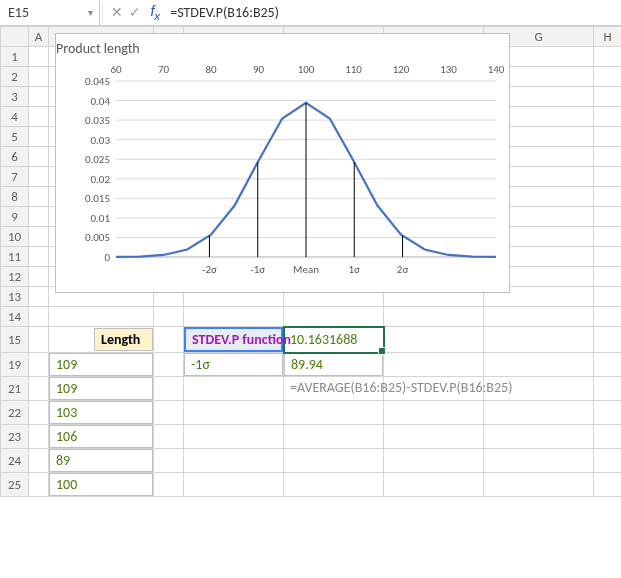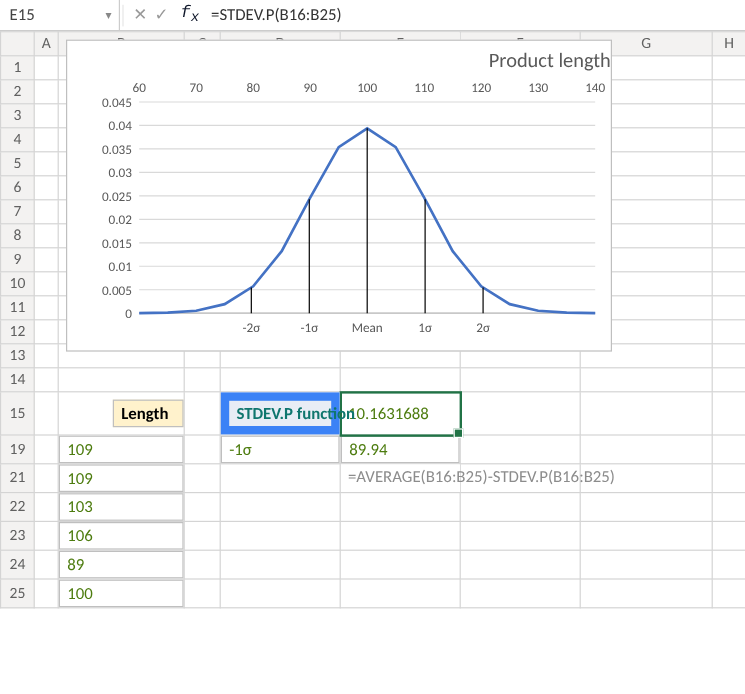--- a/index.html
+++ b/index.html
@@ -27,21 +27,21 @@
     padding: 0 2px 0 8px;
     min-width: 100px;
     height: 100%;
     gap: 45px;
   }
   .name-box-text { flex: 1; color: #444; }
   .name-box-chev { color: #888; font-size: 10px; padding: 0 4px; cursor: pointer; }
   .fb-sep { width:1px; background:#e6e6e6; height:18px; margin:0 2px; }
   .fb-btns { display:flex; align-items:center; gap:6px; padding:0 6px; color:#999; }
   .fb-btns span { cursor:pointer; }
-  .fb-fx { font-style: italic; font-family: Liberation Mono, monospace; color:#0f172a; cursor:pointer; padding:0 4px;}
+  .fb-fx { font-style: italic; font-family: Liberation Sans, sans-serif; color:#1d4ed8; cursor:pointer; padding:0 4px;}
   .fb-input { flex:1; padding:0 6px; color:#333; height:100%; display:flex; align-items:center; }
   .grid-wrap { position:relative; }
   table.grid { border-collapse: collapse; table-layout: fixed; width: 621px; }
   table.grid th, table.grid td {
     border: 1px solid #d4d4d4;
     padding: 0;
     height: 20px;
     font-weight: normal;
     color: #555;
     background: #fff;
@@ -65,35 +65,35 @@
   col.cA { width:20px; }
   col.cB { width:105px; }
   col.cC { width:30px; }
   col.cD { width:100px; }
   col.cE { width:100px; }
   col.cF { width:100px; }
   col.cG { width:110px; }
   col.cH { width:28px; }
   .hdr-col { position:relative; }
   .cell-hdr { background:#fff2cc; font-weight:bold; color:#000; text-align:left; padding:2px 6px; border:1px solid #bfbfbf;margin-left:45px;}
-  .cell-bl { background:#e8edf5; font-weight:bold; color:#0f766e; text-align:left; padding:2px 6px; border:7px solid #3b82f6;}
+  .cell-bl { background:#e8edf5; font-weight:bold; color:#a21caf; text-align:left; padding:2px 6px; border:2px solid #3b82f6;}
   .cell-val { text-align:left; padding:2px 6px; border:1px solid #bfbfbf; color:#4d7c0f;}
   .sel-cell { outline:2px solid #217346; outline-offset:-1px; position:relative; }
   .sel-cell::after {
     content:''; position:absolute; right:-3px; bottom:-3px; width:6px; height:6px;
     background:#217346; border:1px solid #fff;
   }
   .chart-box {
     position:absolute;
     left:55px; top:7px;
     width:455px; height:260px;
     background:#fff;
     border:1px solid #bfbfbf;
   }
-  .chart-title { text-align:right; font-size:17px; color:#595959; margin-top:6px; font-family: Calibri, Arial, sans-serif;}
+  .chart-title { text-align:left; font-size:14px; color:#595959; margin-top:6px; font-family: Calibri, Arial, sans-serif;}
   .muted { color:#8c8c8c; }
   .syntax { font-family: Calibri, Arial, sans-serif; color:#000; }
   .syntax i { font-style: italic; }
   svg text { font-family: Calibri, Arial, sans-serif; }
   .overflow-cell { position:relative; overflow:visible !important; }
   .overflow-text { position:absolute; left:6px; top:2px; white-space:nowrap; z-index:5; background:transparent;}
 </style>
 </head>
 <body>
 

